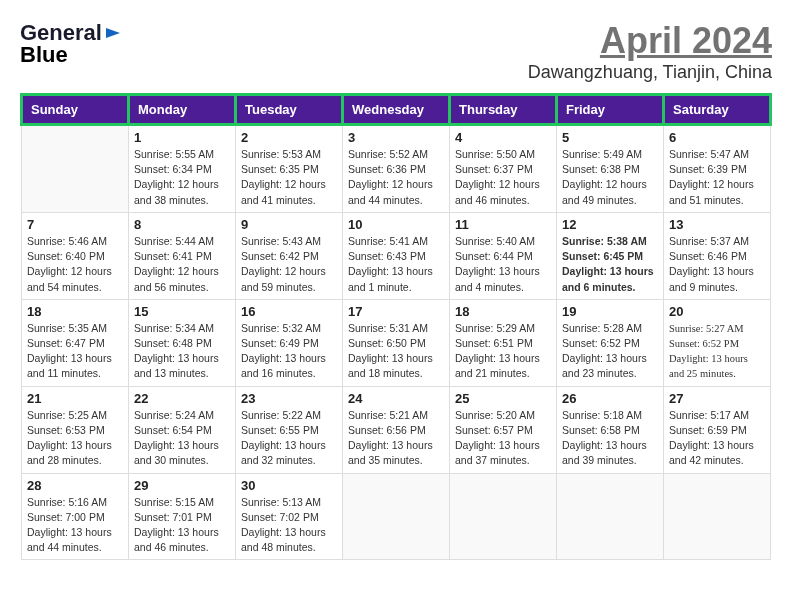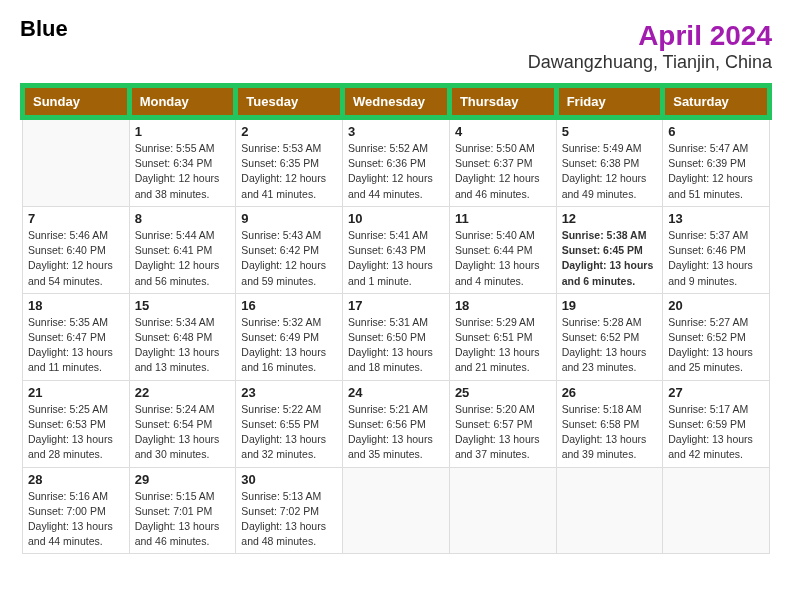--- a/index.html
+++ b/index.html
@@ -18,43 +18,44 @@
     }
     .logo {
       display: flex;
       flex-direction: column;
       align-items: flex-start;
     }
     .title-block {
       text-align: right;
     }
     .title-block h1 {
-      font-size: 28px;
+      font-size: 36px;
       font-weight: bold;
-      color: #a21caf;
+      color: #737373;
+      text-decoration: underline;
     }
     .title-block h2 {
       font-size: 18px;
       font-weight: normal;
       color: #333;
       margin-left: 44px;
     }
     .calendar {
       width: 100%;
       border-collapse: collapse;
       font-size: 11px;
     }
     .calendar thead tr th {
-      background: #a16207;
+      background: #4c1d95;
       color: #fff;
       padding: 6px 8px;
       text-align: left;
       font-size: 13px;
       font-weight: bold;
-      border: 5px solid #22c55e;
+      border: 3px solid #22c55e;
     }
     .calendar tbody tr td {
       vertical-align: top;
       border: 1px solid #ddd;
       padding: 4px 5px;
       width: 107px;
       min-height: 80px;
     }
     .day-num {
       font-size: 13px;
@@ -69,20 +70,26 @@
     }
     .empty-cell {
       background: #f9f9f9;
     }
   </style>
 </head>
 <body>
 
 <div class="header">
   <div class="logo">
+    <div style="display:flex;align-items:center;">
+      <span style="font-size:22px;font-weight:bold;color:#1a1a2e;">General</span>
+      <svg width="18" height="18" viewBox="0 0 18 18" style="margin-left:2px;">
+        <polygon points="2,4 16,9 2,14" fill="#1565c0"></polygon>
+      </svg>
+    </div>
     <span style="font-size:22px;font-weight:bold;color:#000000;margin-top:-4px;">Blue</span>
   </div>
   <div class="title-block">
     <h1>April 2024</h1>
     <h2>Dawangzhuang, Tianjin, China</h2>
   </div>
 </div>
 
 <table class="calendar">
   <thead>
@@ -231,21 +238,21 @@
         </td>
         <td>
           <div class="day-num">19</div>
           <div class="day-info" style="white-space: pre-line;">Sunrise: 5:28 AM
 Sunset: 6:52 PM
 Daylight: 13 hours
 and 23 minutes.</div>
         </td>
         <td>
           <div class="day-num">20</div>
-          <div class="day-info" style="white-space: pre-line;">Sunrise: 5:27 AM
+          <div class="day-info" style="white-space: pre-line; font-family: Liberation Serif, serif;">Sunrise: 5:27 AM
 Sunset: 6:52 PM
 Daylight: 13 hours
 and 25 minutes.</div>
         </td>
       </tr>
       <tr>
         <td>
           <div class="day-num">21</div>
           <div class="day-info" style="white-space: pre-line;">Sunrise: 5:25 AM
 Sunset: 6:53 PM

